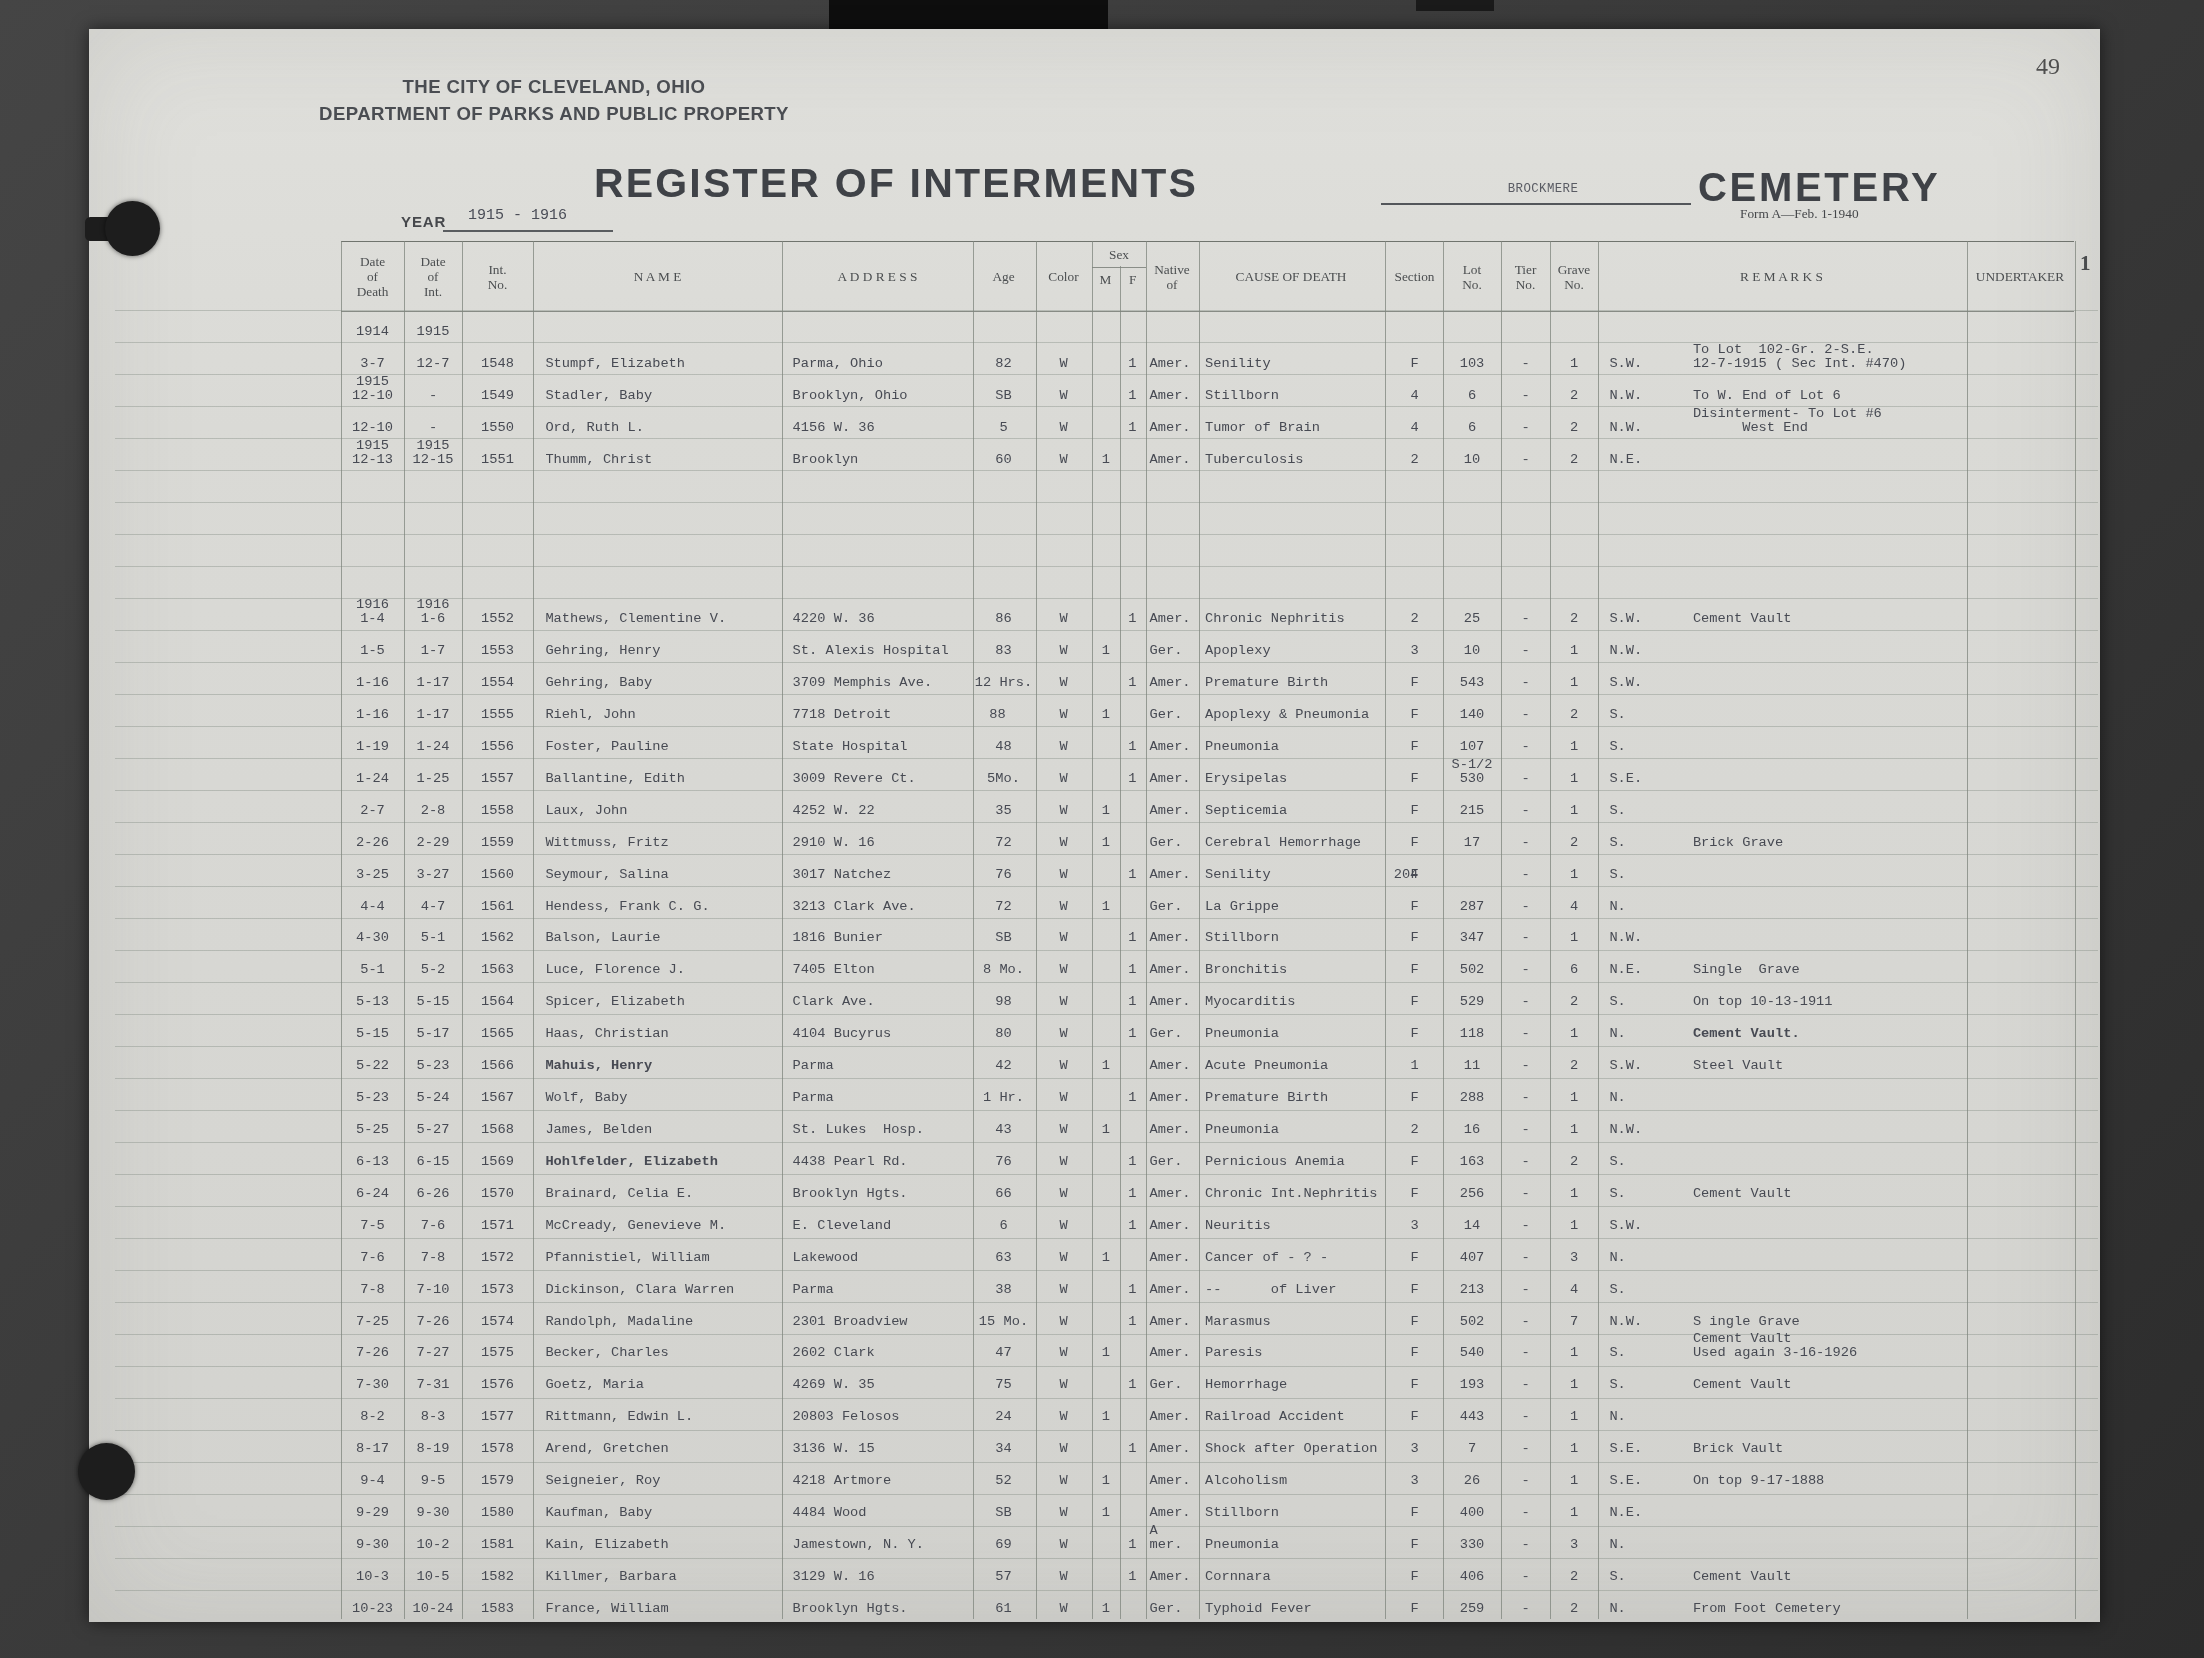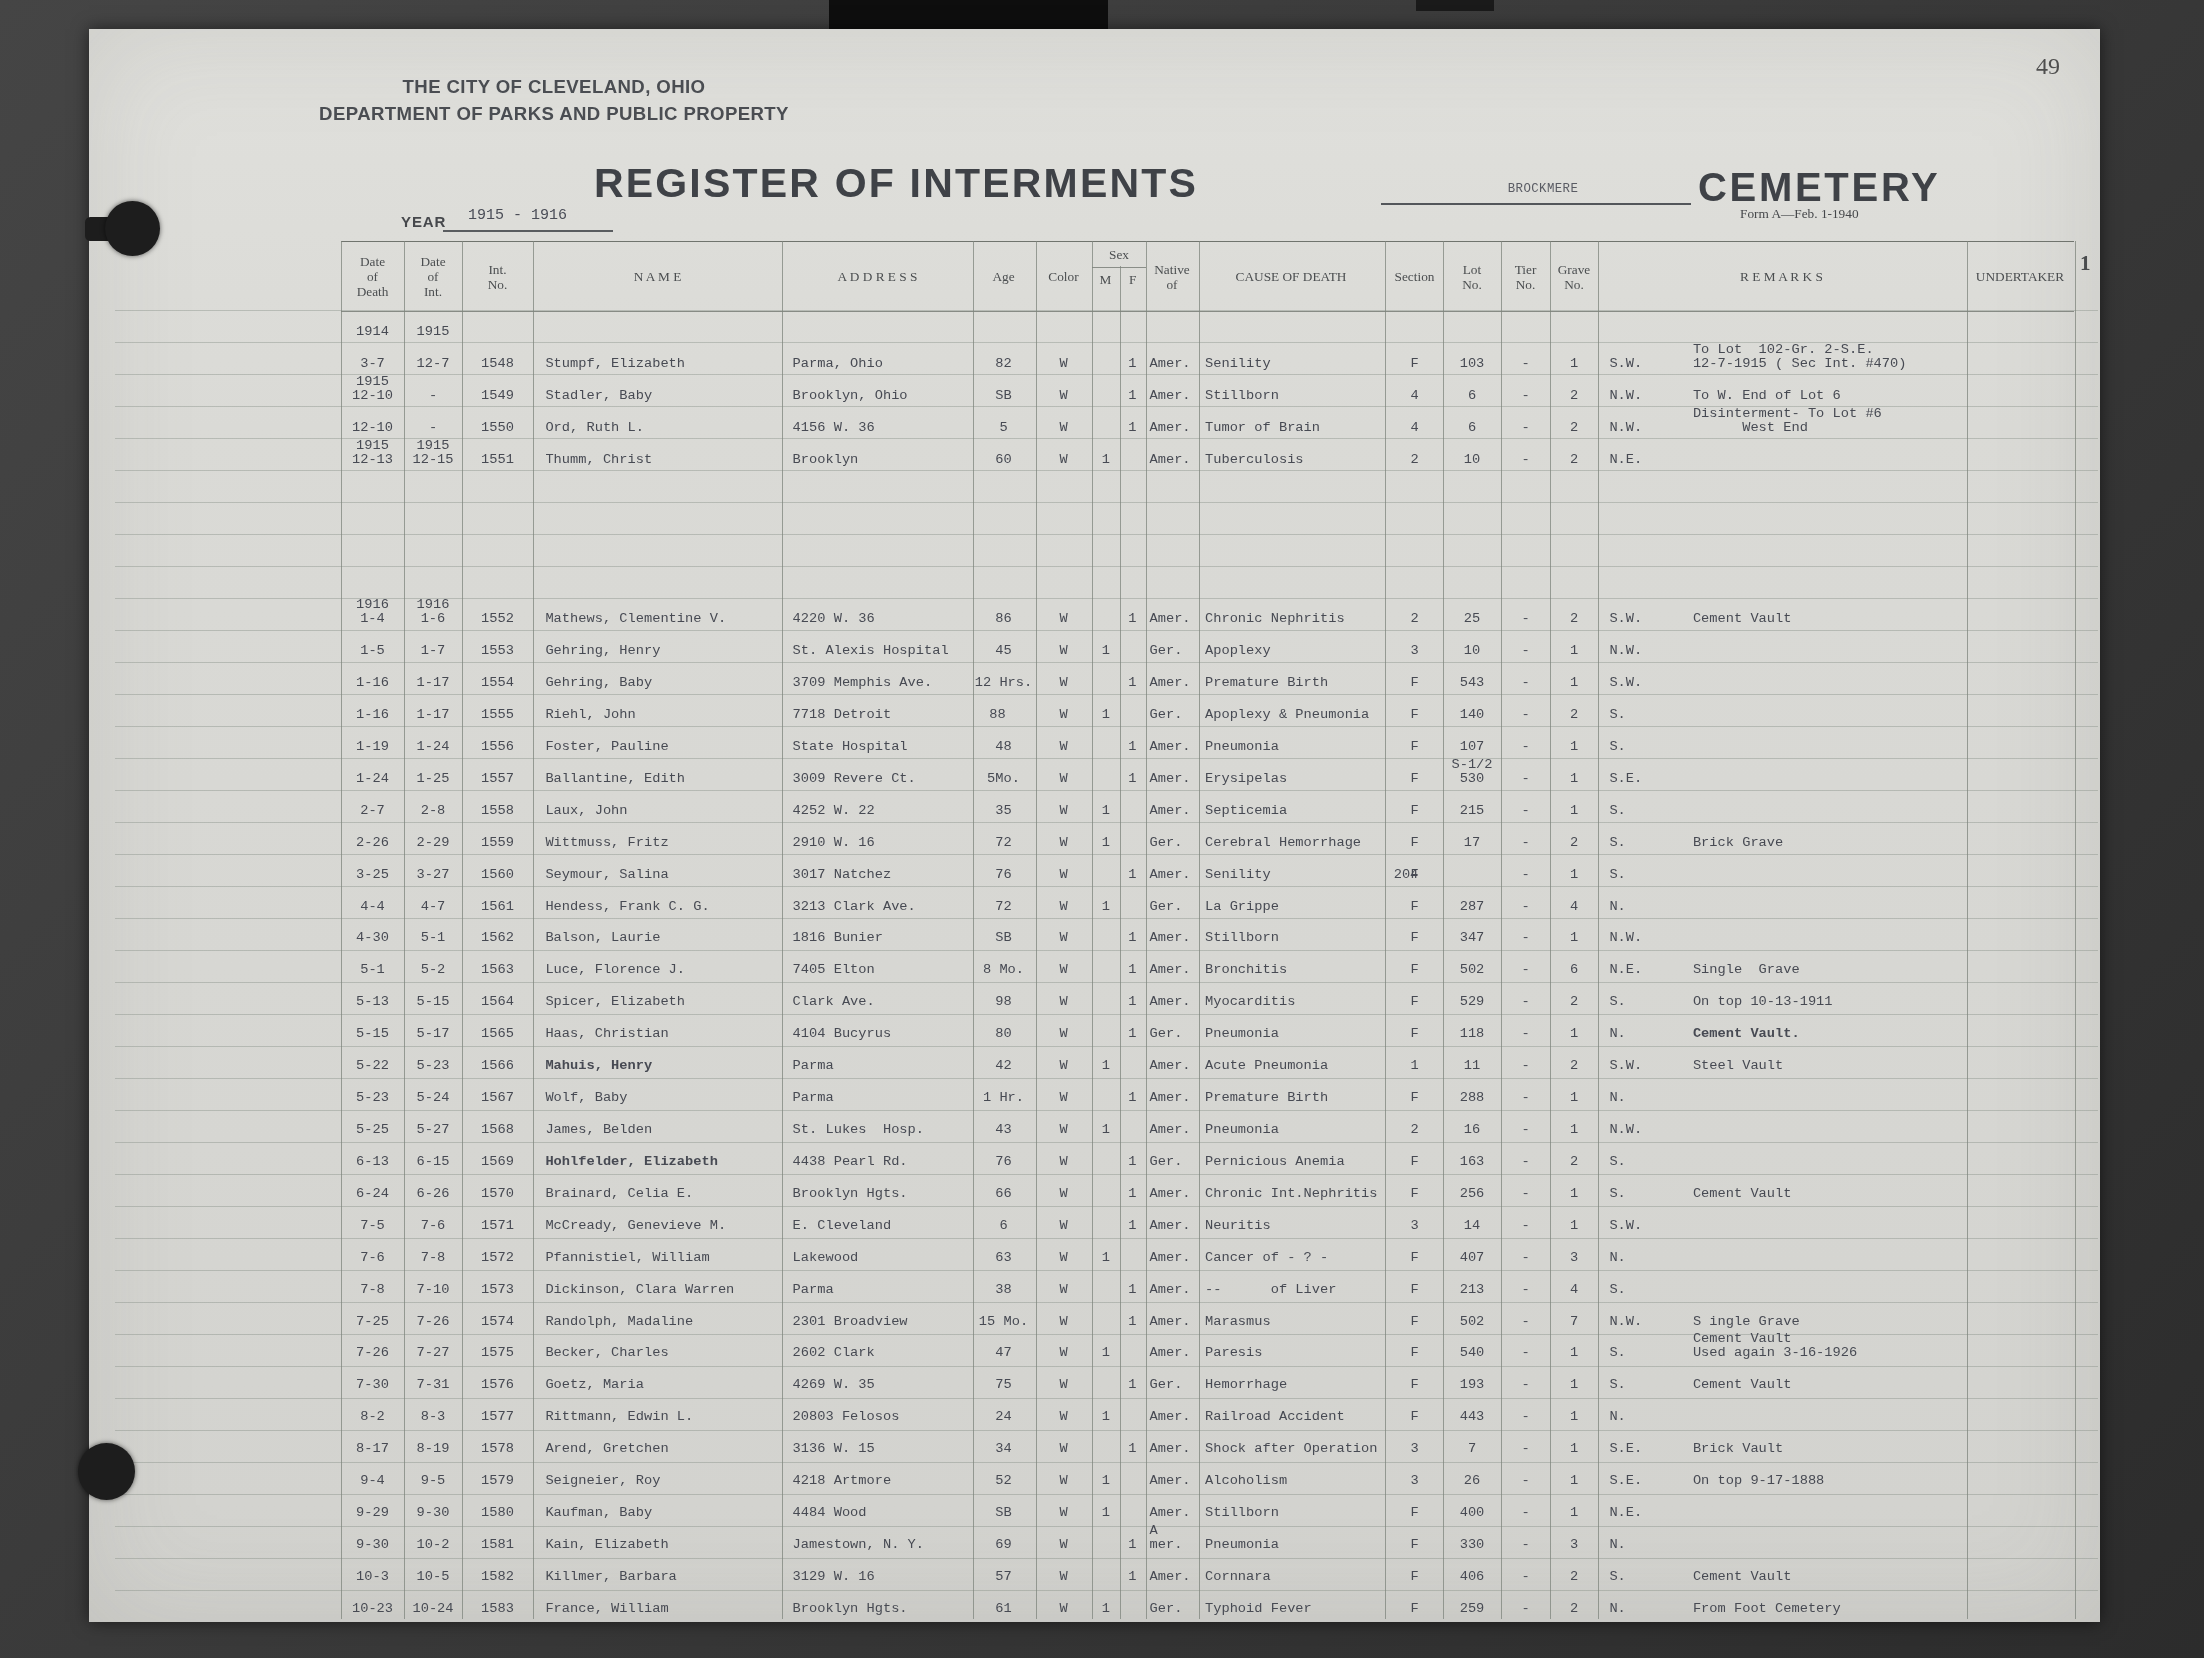--- a/index.html
+++ b/index.html
@@ -242,21 +242,21 @@
         <div class="cell ac" style="left: 1209px; width: 48px;">2</div>
         <div class="cell al" style="left: 1256px; width: 87px; padding-left: 12.4px;">S.W.</div>
         <div class="cell al" style="left: 1343px; width: 282px; padding-left: 8.9px;">Cement Vault</div>
       </div>
       <div class="trow" style="top: 319px;">
         <div class="cell ac" style="left: 0px; width: 63px;">1-5</div>
         <div class="cell ac" style="left: 63px; width: 58px;">1-7</div>
         <div class="cell ac" style="left: 121px; width: 71px;">1553</div>
         <div class="cell al" style="left: 192px; width: 249px; padding-left: 12.4px;">Gehring, Henry</div>
         <div class="cell al" style="left: 441px; width: 191px; padding-left: 10.6px;">St. Alexis Hospital</div>
-        <div class="cell ac" style="left: 631px; width: 63px;">45</div>
+        <div class="cell ac" style="left: 631px; width: 63px;">83</div>
         <div class="cell ac" style="left: 694px; width: 57px;">W</div>
         <div class="cell ac" style="left: 751px; width: 27.5px;">1</div>
         <div class="cell al" style="left: 805px; width: 52px; padding-left: 3.5px;">Ger.</div>
         <div class="cell al" style="left: 857px; width: 186px; padding-left: 7px;">Apoplexy</div>
         <div class="cell ac" style="left: 1044px; width: 59px;">3</div>
         <div class="cell ac" style="left: 1102px; width: 58px;">10</div>
         <div class="cell ac" style="left: 1160px; width: 49px;">-</div>
         <div class="cell ac" style="left: 1209px; width: 48px;">1</div>
         <div class="cell al" style="left: 1256px; width: 87px; padding-left: 12.4px;">N.W.</div>
       </div>

